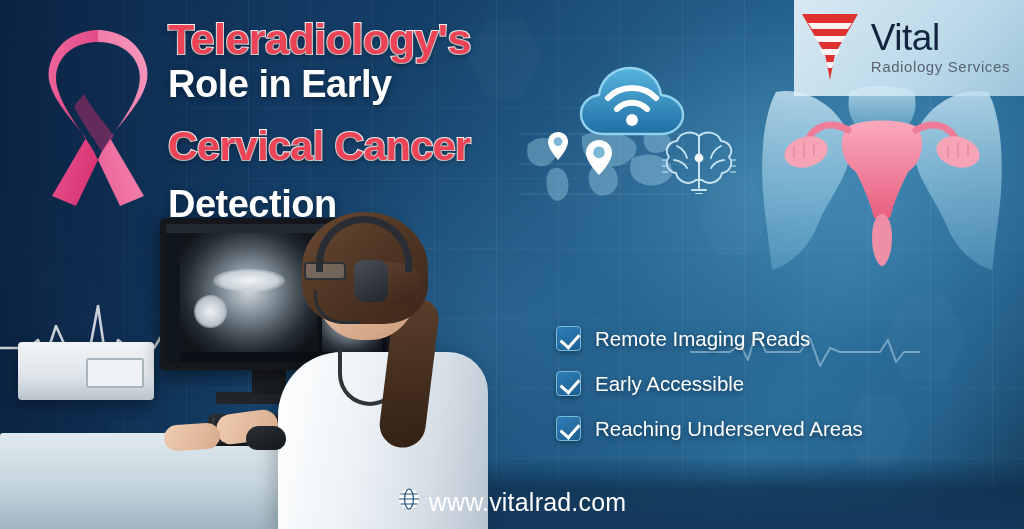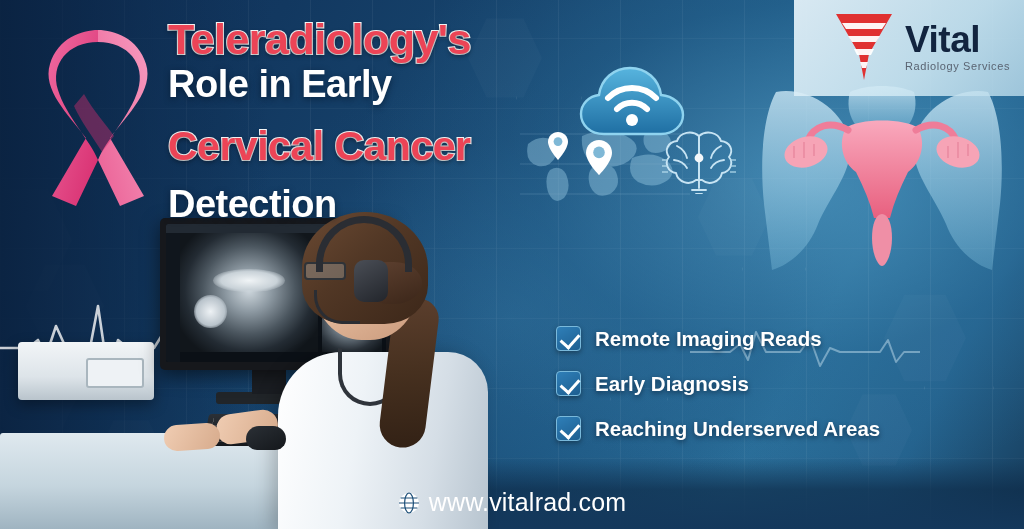--- a/index.html
+++ b/index.html
@@ -68,22 +68,22 @@
   }
   .hl-l1{ font-size:43px; }
   .hl-l2{ margin-top:2px; }
   .hl-l3{ font-size:41px; margin-top:20px; }
   .hl-l4{ margin-top:15px; }
 
   
   .logo { position:absolute; right:14px; top:10px; display:flex; align-items:center; gap:10px; z-index:9; }
   .logo-mark { width:62px; height:72px; flex:none; }
   .logo-text { line-height:1; }
-  .logo-word { font-size:37px; font-weight:bold; color:#12243f; letter-spacing:-.5px; position:relative; }
-  .logo-sub { font-size:11px; color:#5a6472; letter-spacing:.6px; margin-top:3px; }
+  .logo-word { font-size:37px; font-weight:normal; color:#12243f; letter-spacing:-.5px; position:relative; }
+  .logo-sub { font-size:15px; color:#5a6472; letter-spacing:.6px; margin-top:3px; }
   .logo-plate { position:absolute; right:0; top:0; width:230px; height:96px;
     background:linear-gradient(135deg, rgba(230,243,250,.93) 0%, rgba(207,232,243,.88) 60%, rgba(186,219,235,.8) 100%);
     z-index:8; }
 
   
   .cloud-icon { position:absolute; left:578px; top:62px; width:108px; height:78px; z-index:5; }
   .brain-icon { position:absolute; left:662px; top:128px; width:74px; height:66px; z-index:5; opacity:.95; }
   .worldmap { position:absolute; left:520px; top:118px; width:170px; height:92px; z-index:4; opacity:.55; }
   .pin-a { position:absolute; left:548px; top:132px; width:20px; height:28px; z-index:5; }
   .pin-b { position:absolute; left:586px; top:140px; width:26px; height:35px; z-index:5; }
@@ -166,26 +166,26 @@
           color:#ffffff; text-shadow:0 2px 6px rgba(4,20,40,.62); }
   .sub2 .accent { color:#9fd8ef; }
 
   .checklist { position:absolute; left:556px; top:326px; z-index:8; }
   .check-row { display:flex; align-items:center; gap:14px; margin-bottom:20px; }
   .cbox { width:25px; height:25px; flex:none; border-radius:4px;
     background:linear-gradient(150deg,#2f7fb8 0%,#1d5e90 100%);
     border:1.6px solid #79b9db; box-shadow:0 2px 5px rgba(0,0,0,.35); position:relative; }
   .cbox:after { content:""; position:absolute; left:7px; top:3px; width:9px; height:15px;
     border:solid #ffffff; border-width:0 3.4px 3.4px 0; transform:rotate(42deg); }
-  .check-label { font-size:20.5px; font-weight:bold; color:#ffffff;
+  .check-label { font-size:20.5px; font-weight:normal; color:#ffffff;
     text-shadow:0 2px 5px rgba(4,20,40,.6); white-space:nowrap; }
 
   
   .footer { position:absolute; left:0; right:0; bottom:12px; display:flex;
-    align-items:center; justify-content:center; gap:9px; z-index:9; }
+    align-items:flex-start; justify-content:center; gap:9px; z-index:9; }
   .globe { width:22px; height:22px; flex:none; }
   .url { font-size:25px; color:#ffffff; letter-spacing:.2px; }
 </style>
 </head>
 <body>
 
 <div id="banner">
 
   <div class="gridlines"></div>
 
@@ -364,21 +364,21 @@
   </div>
 
 
   <div class="checklist">
     <div class="check-row">
       <div class="cbox"></div>
       <div class="check-label">Remote Imaging Reads</div>
     </div>
     <div class="check-row">
       <div class="cbox"></div>
-      <div class="check-label">Early Diagnosis</div>
+      <div class="check-label">Early Accessible</div>
     </div>
     <div class="check-row">
       <div class="cbox"></div>
       <div class="check-label">Reaching Underserved Areas</div>
     </div>
   </div>
 
   <div class="bottomband"></div>
 
   <div class="footer">

